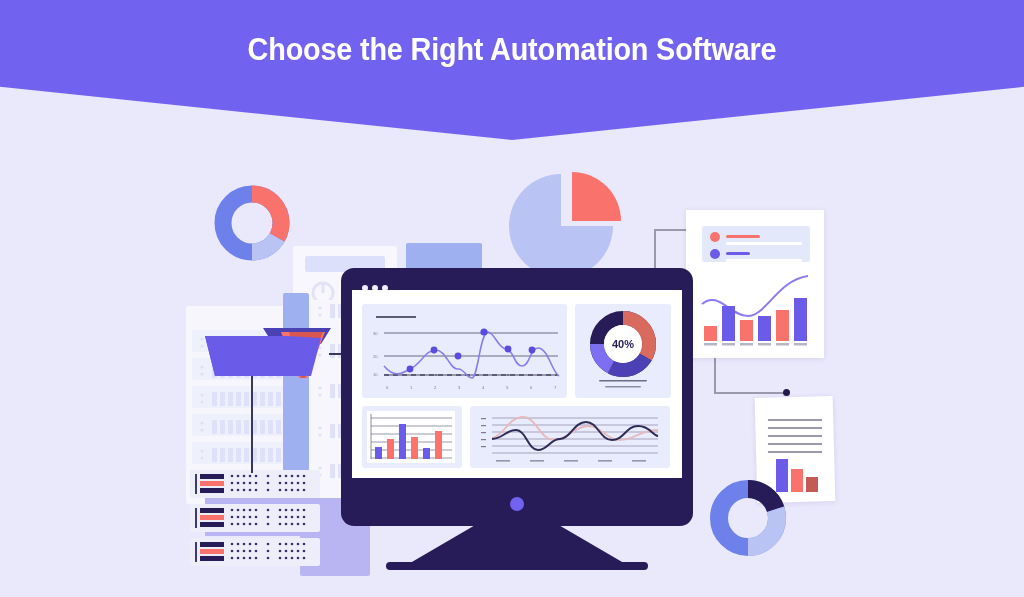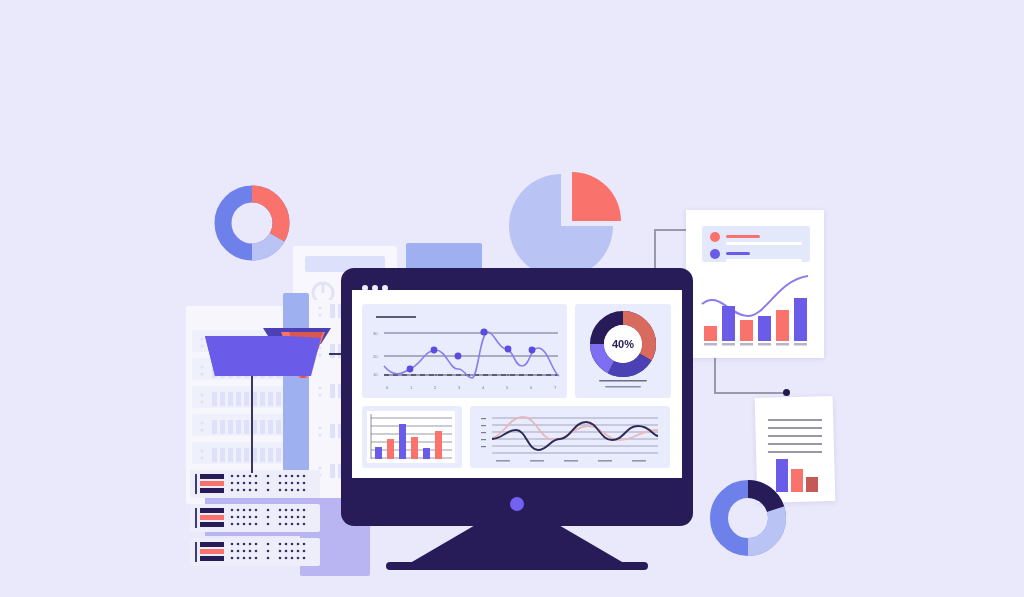--- a/index.html
+++ b/index.html
@@ -47,20 +47,24 @@
 
   
   .panel{position:absolute;background:#e9ecfc;border-radius:3px;}
   .conn-dot{position:absolute;width:7px;height:7px;border-radius:50%;background:#211a4a;}
 </style>
 </head>
 <body>
 
 <div class="page">
 
+  <div class="banner">
+    <div class="banner-shape"></div>
+    <div class="banner-title">Choose the Right Automation Software</div>
+  </div>
 
   <svg class="abs" style="left:214px;top:185px;" width="76" height="76" viewBox="0 0 76 76">
     <circle cx="38" cy="38" r="29" fill="none" stroke="#6e80ea" stroke-width="17"></circle>
     <path d="M38 9 A29 29 0 0 1 63.1 52.5" fill="none" stroke="#f9736c" stroke-width="17"></path>
     <path d="M63.1 52.5 A29 29 0 0 1 38 67" fill="none" stroke="#b9c4f5" stroke-width="17"></path>
   </svg>
 
   <svg class="abs" style="left:505px;top:168px;" width="122" height="112" viewBox="0 0 122 112">
     <path d="M56 58 L56 6 A52 52 0 1 0 108 58 Z" fill="#b9c4f5"></path>
     <path d="M63 51 L63 2 A49 49 0 0 1 112 51 Z" fill="#f9736c" transform="translate(4,2)"></path>

